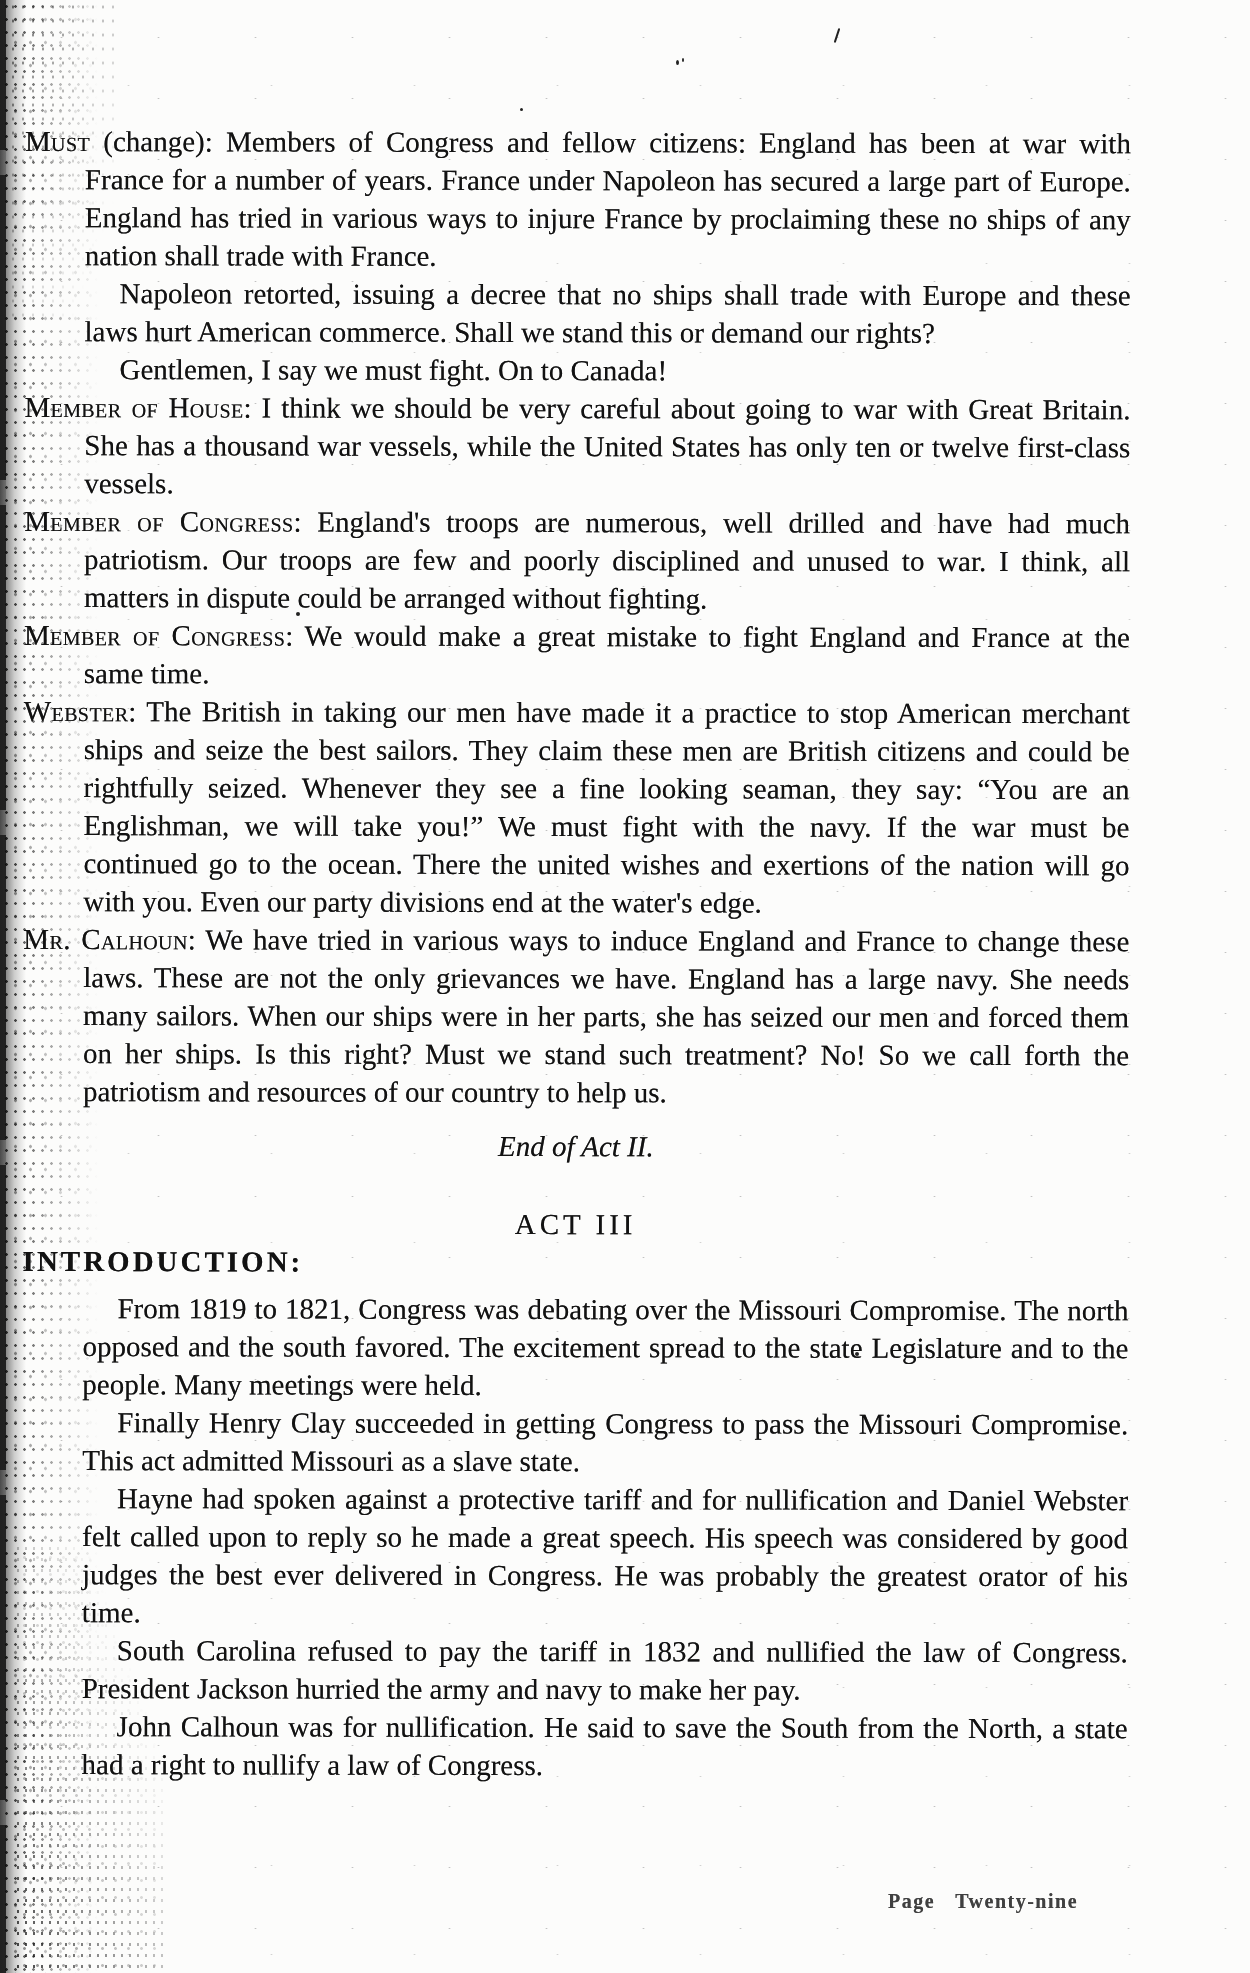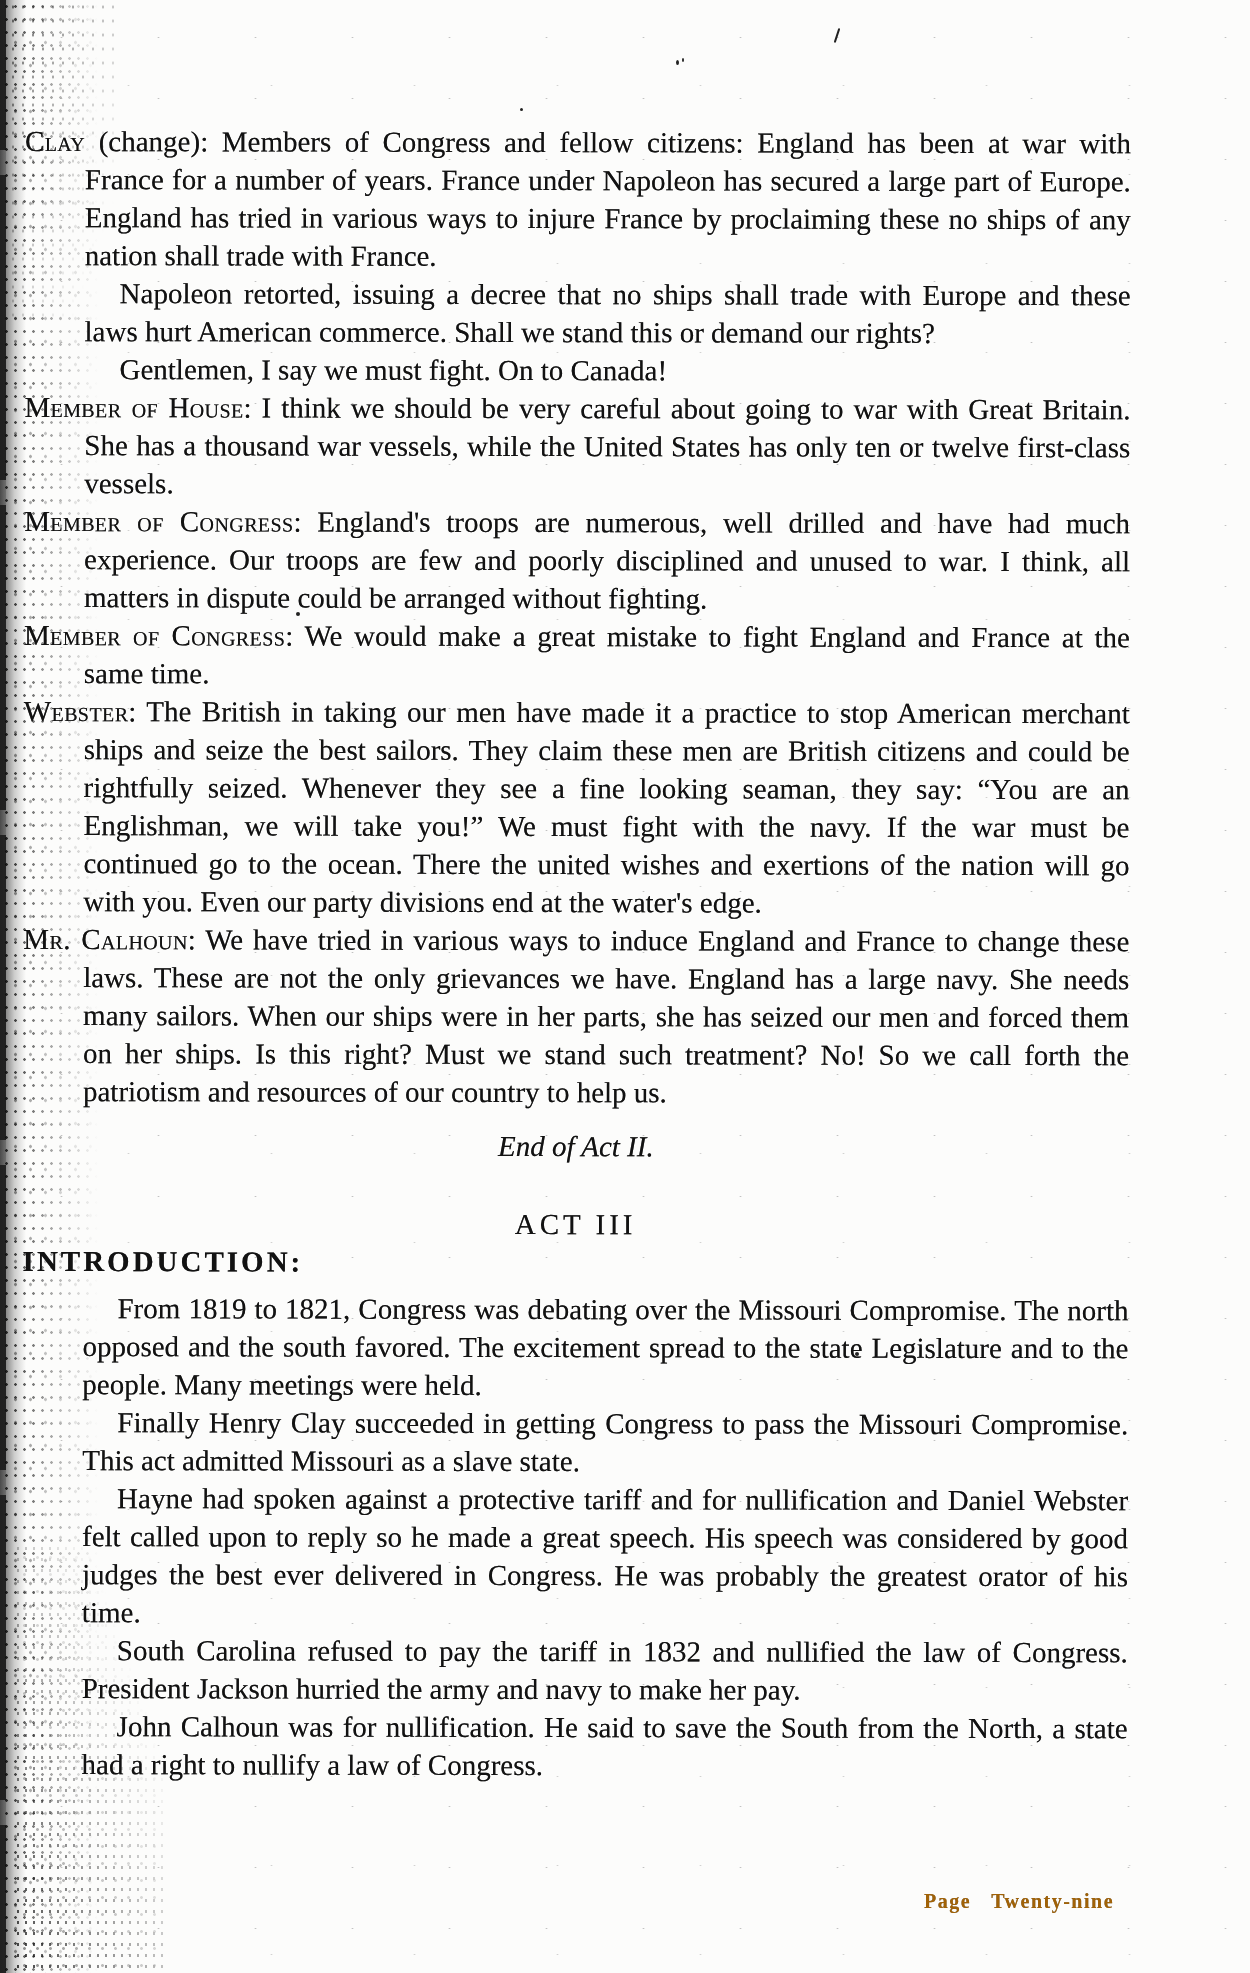--- a/index.html
+++ b/index.html
@@ -90,24 +90,24 @@
     text-align: center; letter-spacing: 4px;
     margin-top: 40px !important;
   }
   .intro-label {
     font-weight: bold; letter-spacing: 3px;
   }
   .intro-para { margin-left: 60px !important; text-indent: 35px; }
   .intro-para.first-intro { margin-top: 9px !important; }
 
   .footer {
-    position: absolute; left: 924px; top: 1890px;
+    position: absolute; left: 888px; top: 1890px;
     font-size: 20px; font-weight: bold;
     letter-spacing: 1.5px; word-spacing: 14px;
-    color: #a16207;
+    color: #404040;
     text-shadow: 0 0 0.5px rgba(10,10,10,.5);
   }
 </style>
 </head>
 <body>
 
 <div class="edge-line"></div>
 <div class="edge-shade"></div>
 <div class="noise-band"></div>
 <div class="top-noise"></div>
@@ -116,31 +116,31 @@
 <div class="artifact a1"></div>
 <div class="artifact a2"></div>
 <div class="artifact a3"></div>
 <div class="artifact a4"></div>
 <div class="artifact a5"></div>
 <div class="artifact a6"></div>
 
 <div class="page">
 
   <div class="entry">
-    <p class="first"><span class="speaker">Clay</span><span> (change):  </span><span>Members of Congress and fellow citizens:  England has been at war with France for a number of years.  France under Napoleon has secured a large part of Europe.  England has tried in various ways to injure France by proclaiming these no ships of any nation shall trade with France.</span></p>
+    <p class="first"><span class="speaker">Must</span><span> (change):  </span><span>Members of Congress and fellow citizens:  England has been at war with France for a number of years.  France under Napoleon has secured a large part of Europe.  England has tried in various ways to injure France by proclaiming these no ships of any nation shall trade with France.</span></p>
     <p class="cont">Napoleon retorted, issuing a decree that no ships shall trade with Europe and these laws hurt American commerce.  Shall we stand this or demand our rights?</p>
     <p class="cont">Gentlemen, I say we must fight.  On to Canada!</p>
   </div>
 
   <div class="entry">
     <p class="first"><span class="speaker">Member of House</span><span>:  </span><span>I think we should be very careful about going to war with Great Britain.  She has a thousand war vessels, while the United States has only ten or twelve first-class vessels.</span></p>
   </div>
 
   <div class="entry">
-    <p class="first"><span class="speaker">Member of Congress</span><span>:  </span><span>England's troops are numerous, well drilled and have had much experience.  Our troops are few and poorly disciplined and unused to war.  I think, all matters in dispute could be arranged without fighting.</span></p>
+    <p class="first"><span class="speaker">Member of Congress</span><span>:  </span><span>England's troops are numerous, well drilled and have had much patriotism.  Our troops are few and poorly disciplined and unused to war.  I think, all matters in dispute could be arranged without fighting.</span></p>
   </div>
 
   <div class="entry">
     <p class="first"><span class="speaker">Member of Congress</span><span>:  </span><span>We would make a great mistake to fight England and France at the same time.</span></p>
   </div>
 
   <div class="entry">
     <p class="first"><span class="speaker">Webster</span><span>:  </span><span>The British in taking our men have made it a practice to stop American merchant ships and seize the best sailors.  They claim these men are British citizens and could be rightfully seized.  Whenever they see a fine looking seaman, they say:  “You are an Englishman, we will take you!”  We must fight with the navy.  If the war must be continued go to the ocean.  There the united wishes and exertions of the nation will go with you.  Even our party divisions end at the water's edge.</span></p>
   </div>
 

